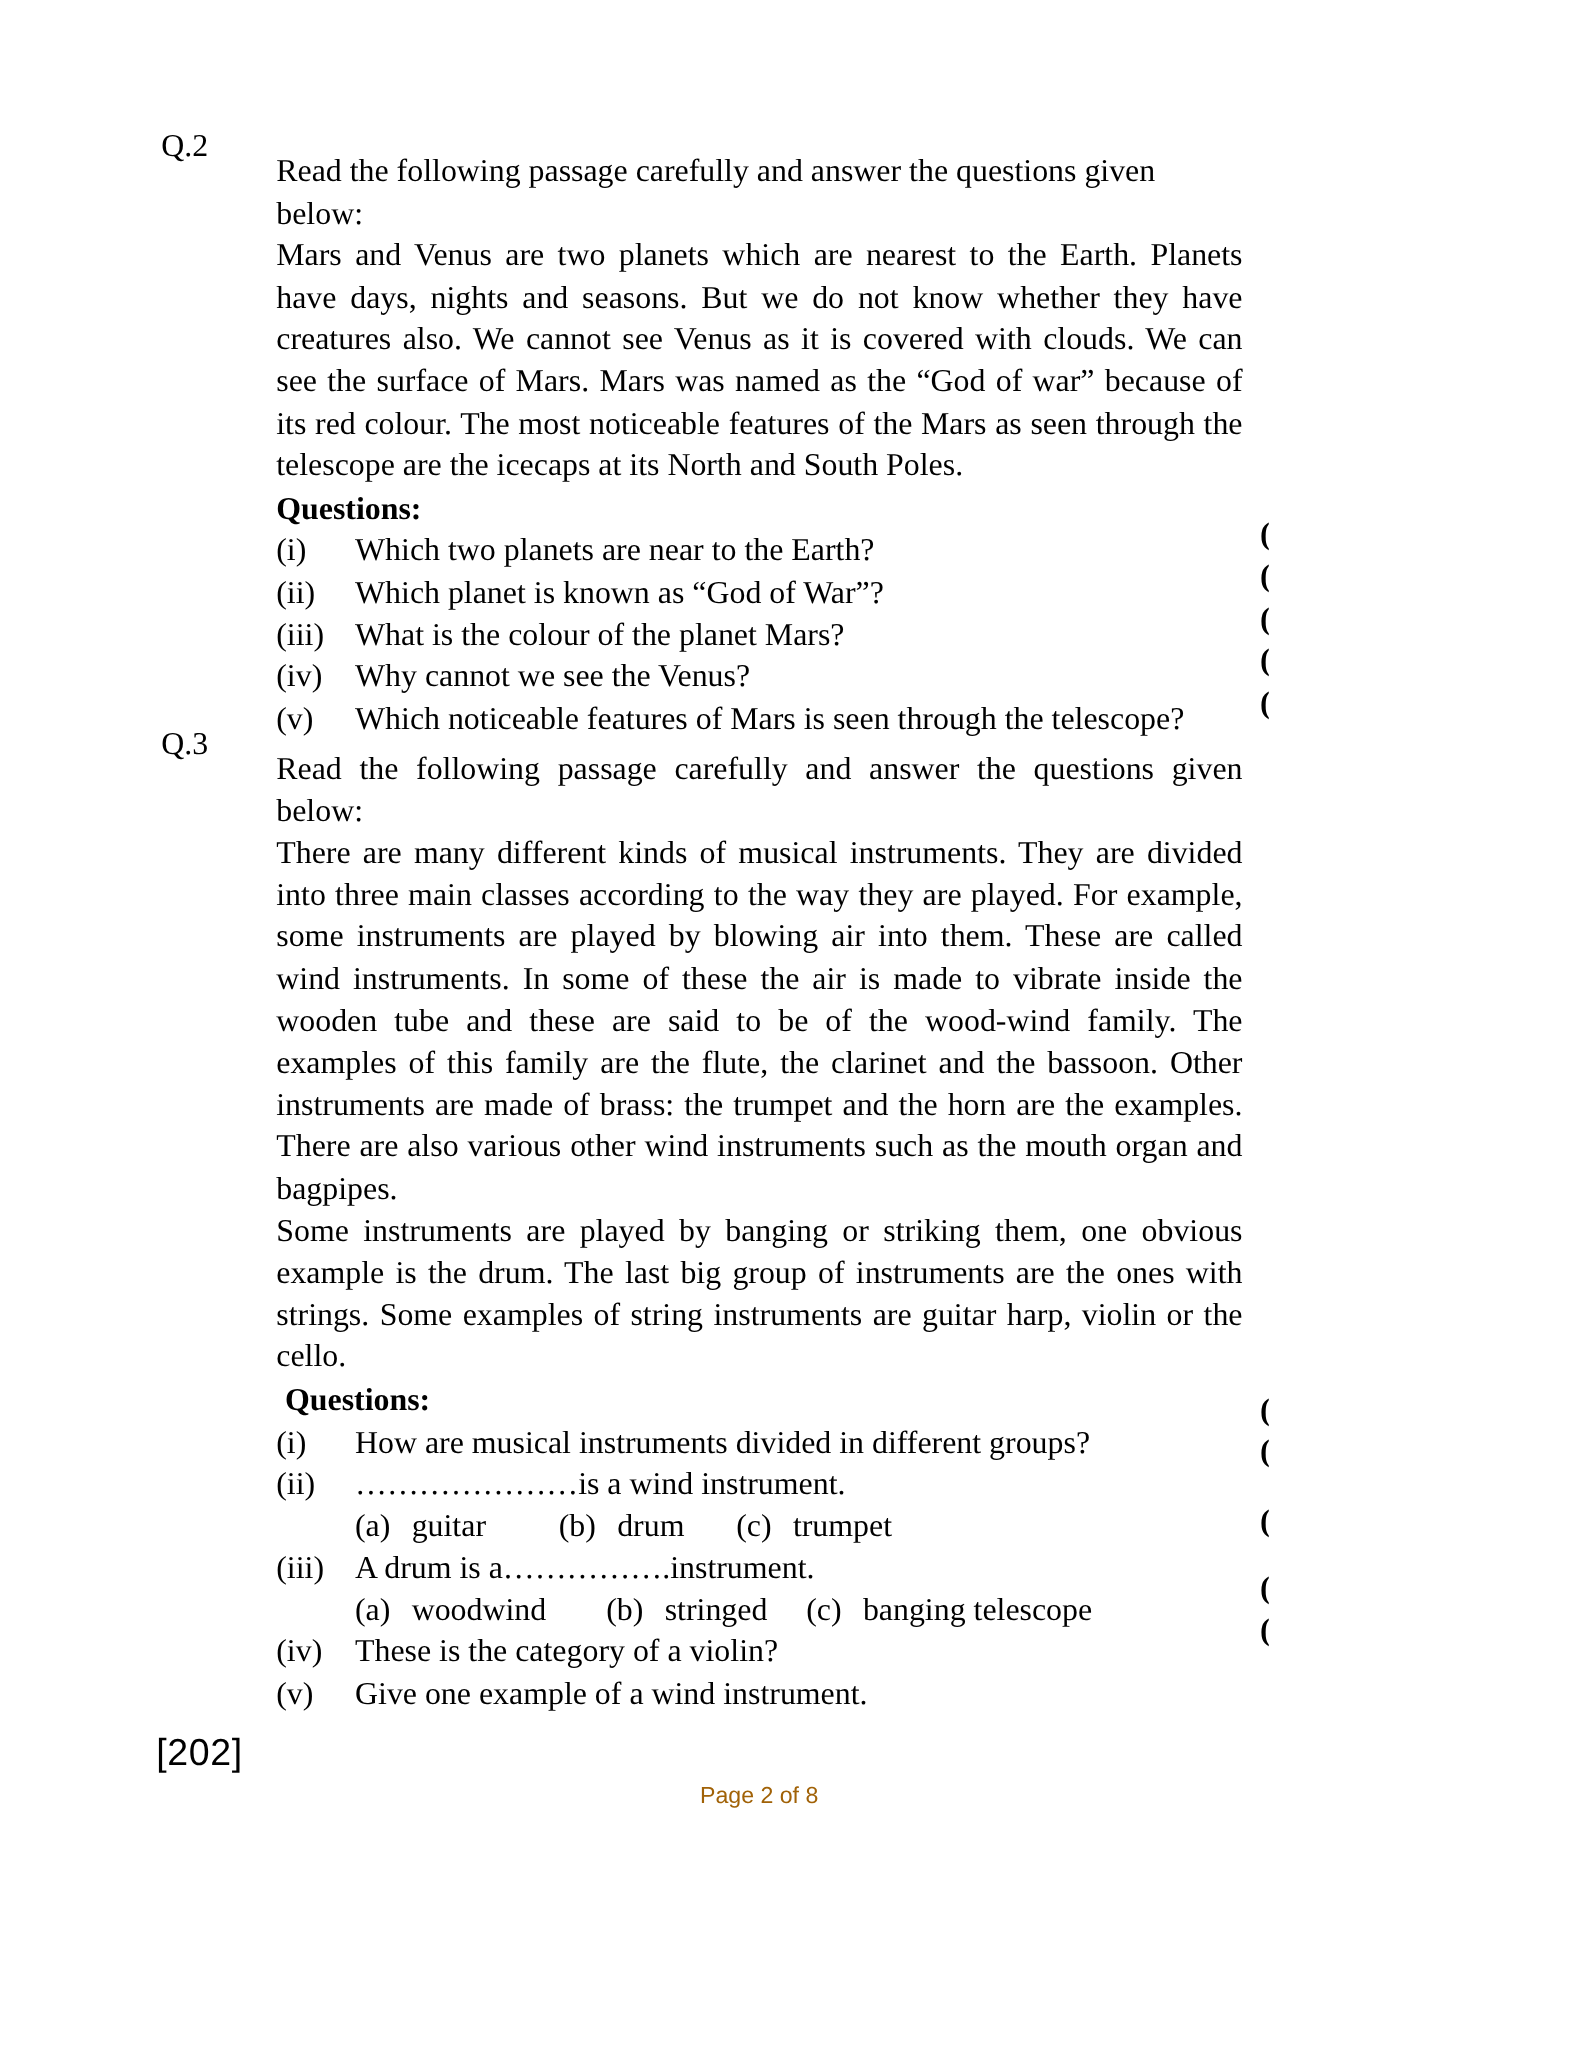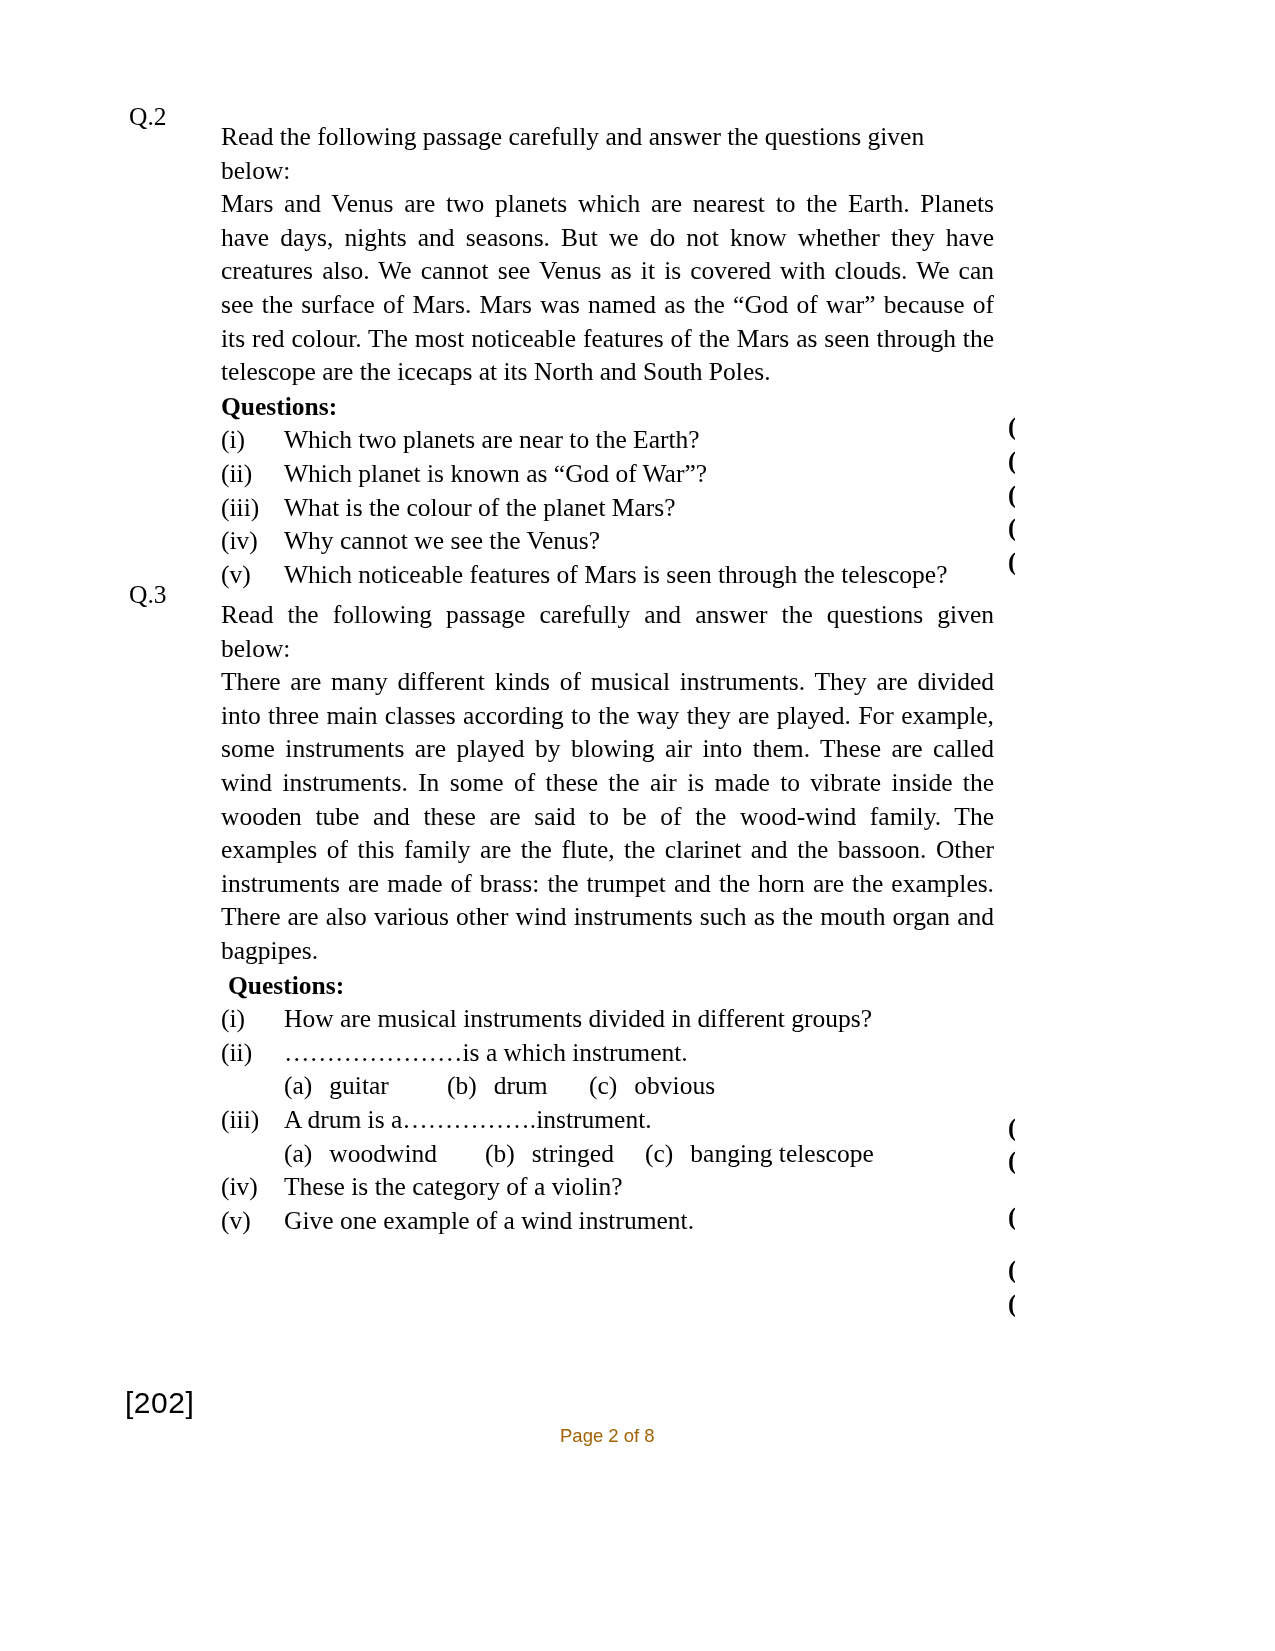--- a/index.html
+++ b/index.html
@@ -165,45 +165,46 @@
   <div class="mark" style="top:545px;">(1)</div>
 
   <div class="qblock" style="left:129px; top:578px; width:865px;">
     <div class="qnum">Q.3</div>
     <div class="qbody">
 
       <p class="passage">Read the following passage carefully and answer the questions given below:</p>
 
       <p class="passage">There are many different kinds of musical instruments. They are divided into three main classes according to the way they are played. For example, some instruments are played by blowing air into them. These are called wind instruments. In some of these the air is made to vibrate inside the wooden tube and these are said to be of the wood-wind family. The examples of this family are the flute, the clarinet and the bassoon. Other instruments are made of brass: the trumpet and the horn are the examples. There are also various other wind instruments such as the mouth organ and bagpipes.</p>
 
+      <p class="passage">Some instruments are played by banging or striking them, one obvious example is the drum. The last big group of instruments are the ones with strings. Some examples of string instruments are guitar harp, violin or the cello.</p>
 
       <p class="qhead indented" style="margin-top:1px;">Questions:</p>
 
       <div class="subq">
         <span class="marker">(i)</span>
         <span class="text">How are musical instruments divided in different groups?</span>
       </div>
 
       <div class="subq">
         <span class="marker">(ii)</span>
-        <span class="text">…………………is a which instrument.</span>
+        <span class="text">…………………is a wind instrument.</span>
       </div>
 
       <div class="optrow">
         <span class="opt" style="width:163px;">
           <span class="olabel">(a)</span>
           <span>guitar</span>
         </span>
         <span class="opt" style="width:142px;">
           <span class="olabel">(b)</span>
           <span>drum</span>
         </span>
         <span class="opt">
           <span class="olabel">(c)</span>
-          <span>obvious</span>
+          <span>trumpet</span>
         </span>
       </div>
 
       <div class="subq">
         <span class="marker">(iii)</span>
         <span class="text">A drum is a…………….instrument.</span>
       </div>
 
       <div class="optrow">
         <span class="opt" style="width:201px;">

